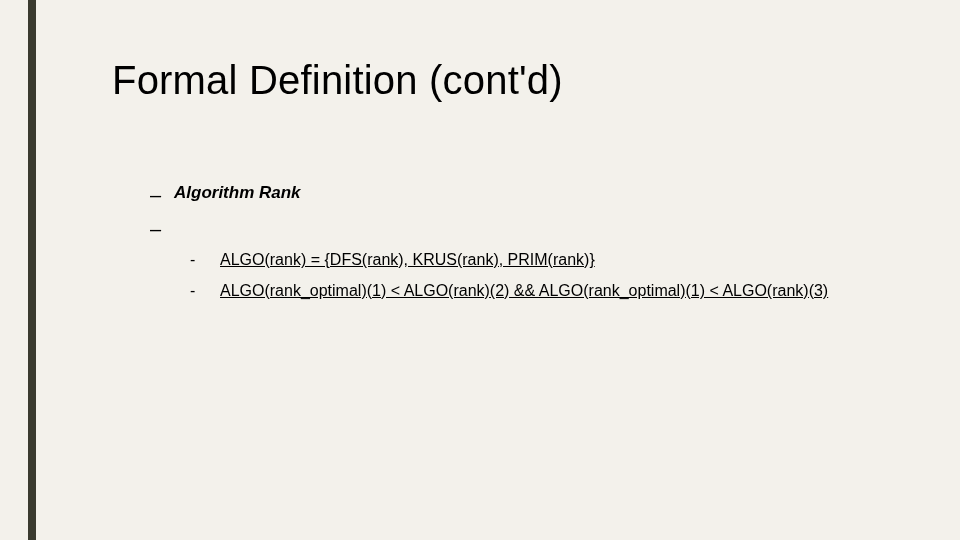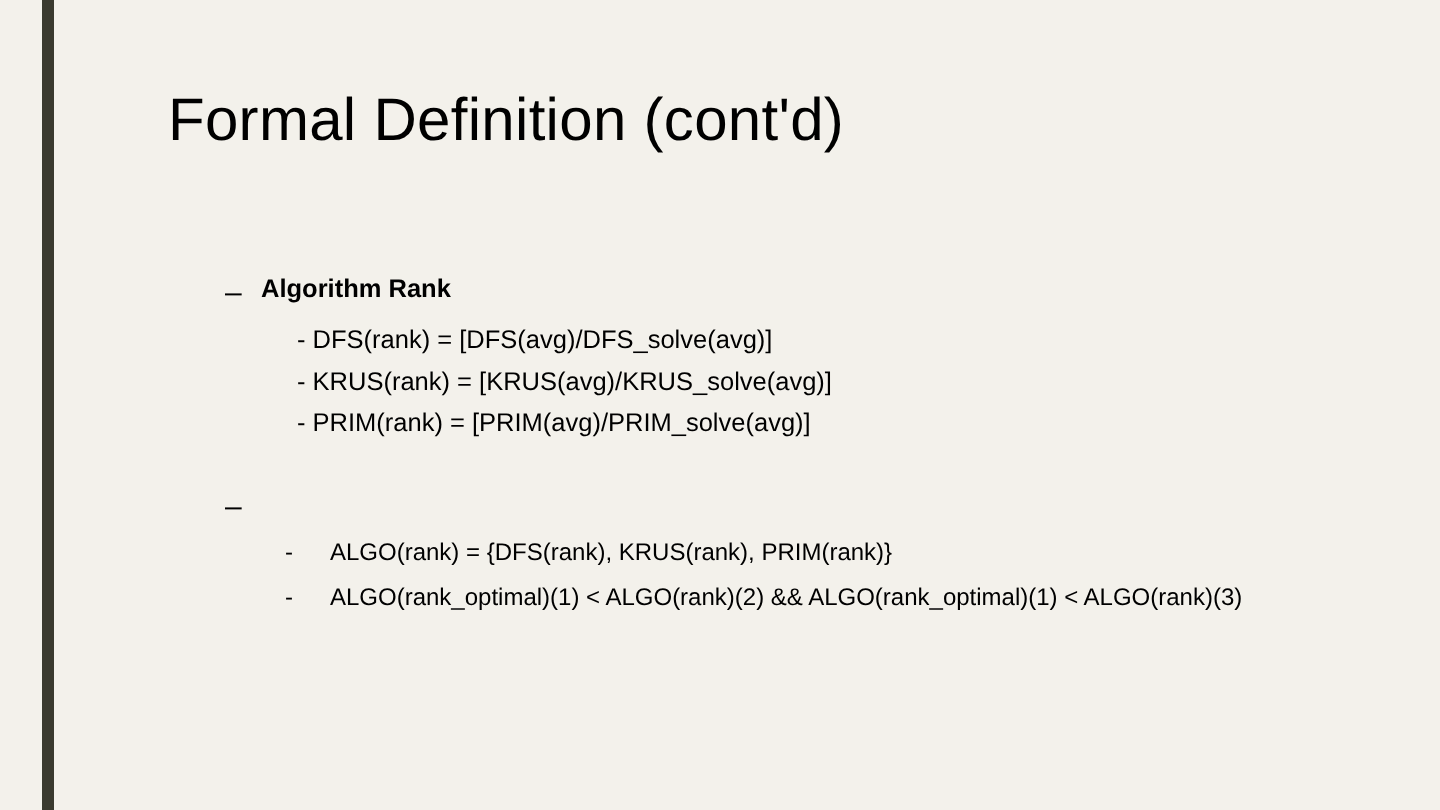--- a/index.html
+++ b/index.html
@@ -46,20 +46,21 @@
     display: flex;
     margin-bottom: 4px;
   }
   .sec-dash {
     width: 24px;
     font-size: 20px;
     text-align: left;
   }
   .sec-label {
     font-weight: 700;
+    font-style: italic;
   }
   .subitems {
     margin-left: 48px;
     margin-bottom: 28px;
   }
   .subitems div {
     margin-bottom: 2px;
   }
   .best-list {
     margin-left: 40px;
@@ -69,40 +70,36 @@
   .best-row {
     display: flex;
     margin-bottom: 6px;
   }
   .best-bullet {
     width: 30px;
     text-align: left;
   }
   .best-text {
     flex: 1;
+    text-decoration: underline;
   }
 </style>
 </head>
 <body>
 
 <div class="slide">
   <div class="accent-bar"></div>
 
   <div class="title">Formal Definition (cont'd)</div>
 
   <div class="body">
 
     <div class="sec-row">
       <div class="sec-dash">–</div>
       <div class="sec-label">Algorithm Rank</div>
-    </div>
-    <div class="subitems">
-      <div>- DFS(rank) = [DFS(avg)/DFS_solve(avg)]</div>
-      <div>- KRUS(rank) = [KRUS(avg)/KRUS_solve(avg)]</div>
-      <div>- PRIM(rank) = [PRIM(avg)/PRIM_solve(avg)]</div>
     </div>
 
     <div class="sec-row">
       <div class="sec-dash">–</div>
     </div>
     <div class="best-list">
       <div class="best-row">
         <div class="best-bullet">-</div>
         <div class="best-text">ALGO(rank) = {DFS(rank), KRUS(rank), PRIM(rank)}</div>
       </div>

